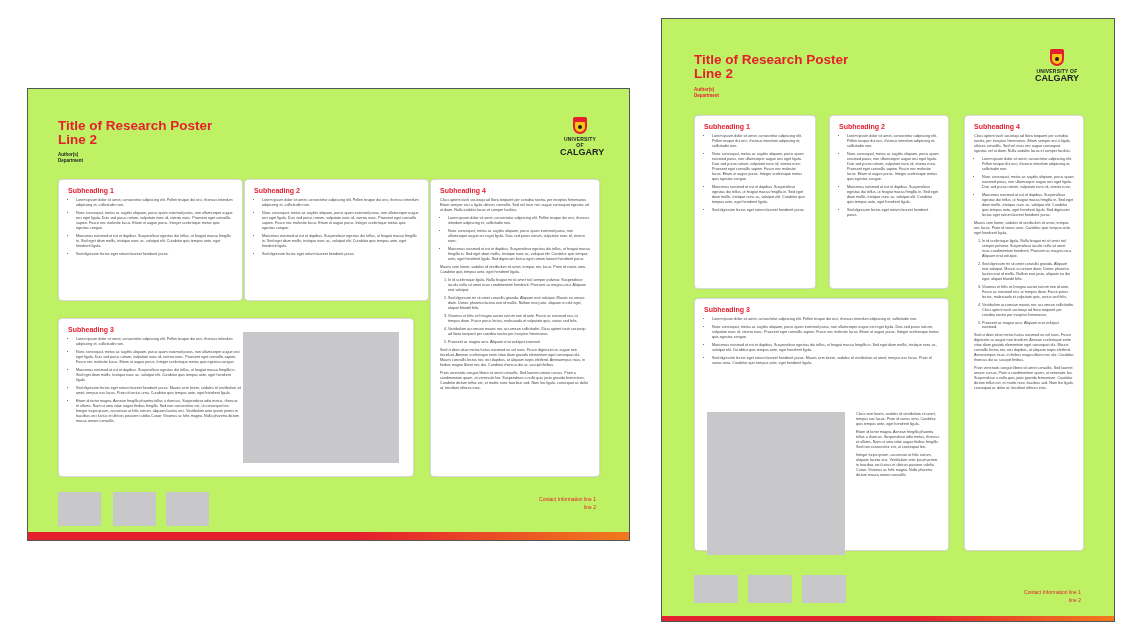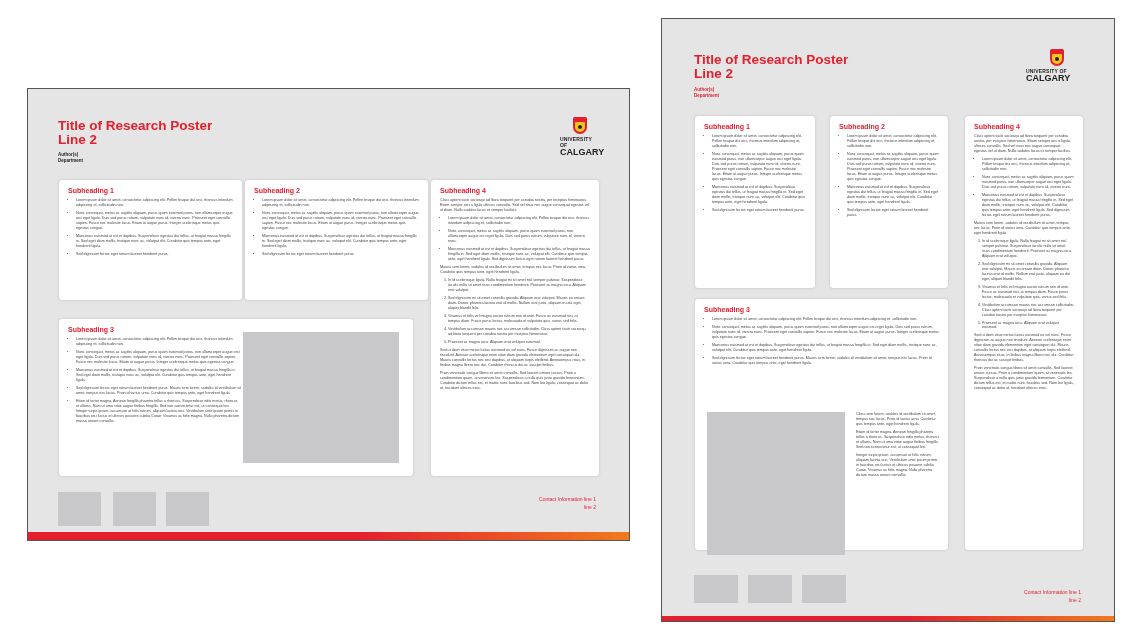--- a/index.html
+++ b/index.html
@@ -1,27 +1,27 @@
 <!DOCTYPE html>
 <html><head>
 <meta charset="utf-8">
 <style>
   html, body { margin:0; padding:0; }
   body { width:1140px; height:641px; background:#ffffff; position:relative; overflow:hidden;
          font-family:"Liberation Sans", sans-serif; color:#333; }
-  .poster { position:absolute; background:#e5e5e5; border:1px solid #555; box-sizing:border-box; }
+  .poster { position:absolute; background:#bef264; border:1px solid #555; box-sizing:border-box; }
   .land { left:27px; top:88px; width:603px; height:453px; }
   .port { left:661px; top:18px; width:454px; height:604px; }
   .title { position:absolute; color:#e4202e; font-weight:bold; line-height:1.05; }
   .land .title { left:30px; top:30px; font-size:13.5px; }
   .port .title { left:32px; top:34px; font-size:13.5px; }
   .authors { position:absolute; font-size:4.5px; font-weight:bold; line-height:1.25; }
   .land .authors { left:30px; top:63px; color:#222; }
   .port .authors { left:32px; top:68px; color:#e4202e; }
-  .logo { position:absolute; text-align:left; }
+  .logo { position:absolute; text-align:center; }
   .land .logo { left:532px; top:28px; width:40px; }
   .port .logo { left:364px; top:30px; width:62px; }
   .crest { width:14px; height:17px; margin:0 auto 2px; background:#e4202e;
            border-radius:2px 2px 8px 8px; position:relative; }
   .crest::before { content:""; position:absolute; left:2px; top:5px; width:10px; height:10px;
            background:#f8c31a; border-radius:1px 1px 6px 6px; }
   .crest::after { content:""; position:absolute; left:5px; top:8px; width:4px; height:4px;
            background:#222; border-radius:50%; }
   .uni1 { font-size:5px; font-weight:bold; color:#222; letter-spacing:0.2px; }
   .uni2 { font-size:9px; font-weight:bold; color:#222; line-height:1; }

